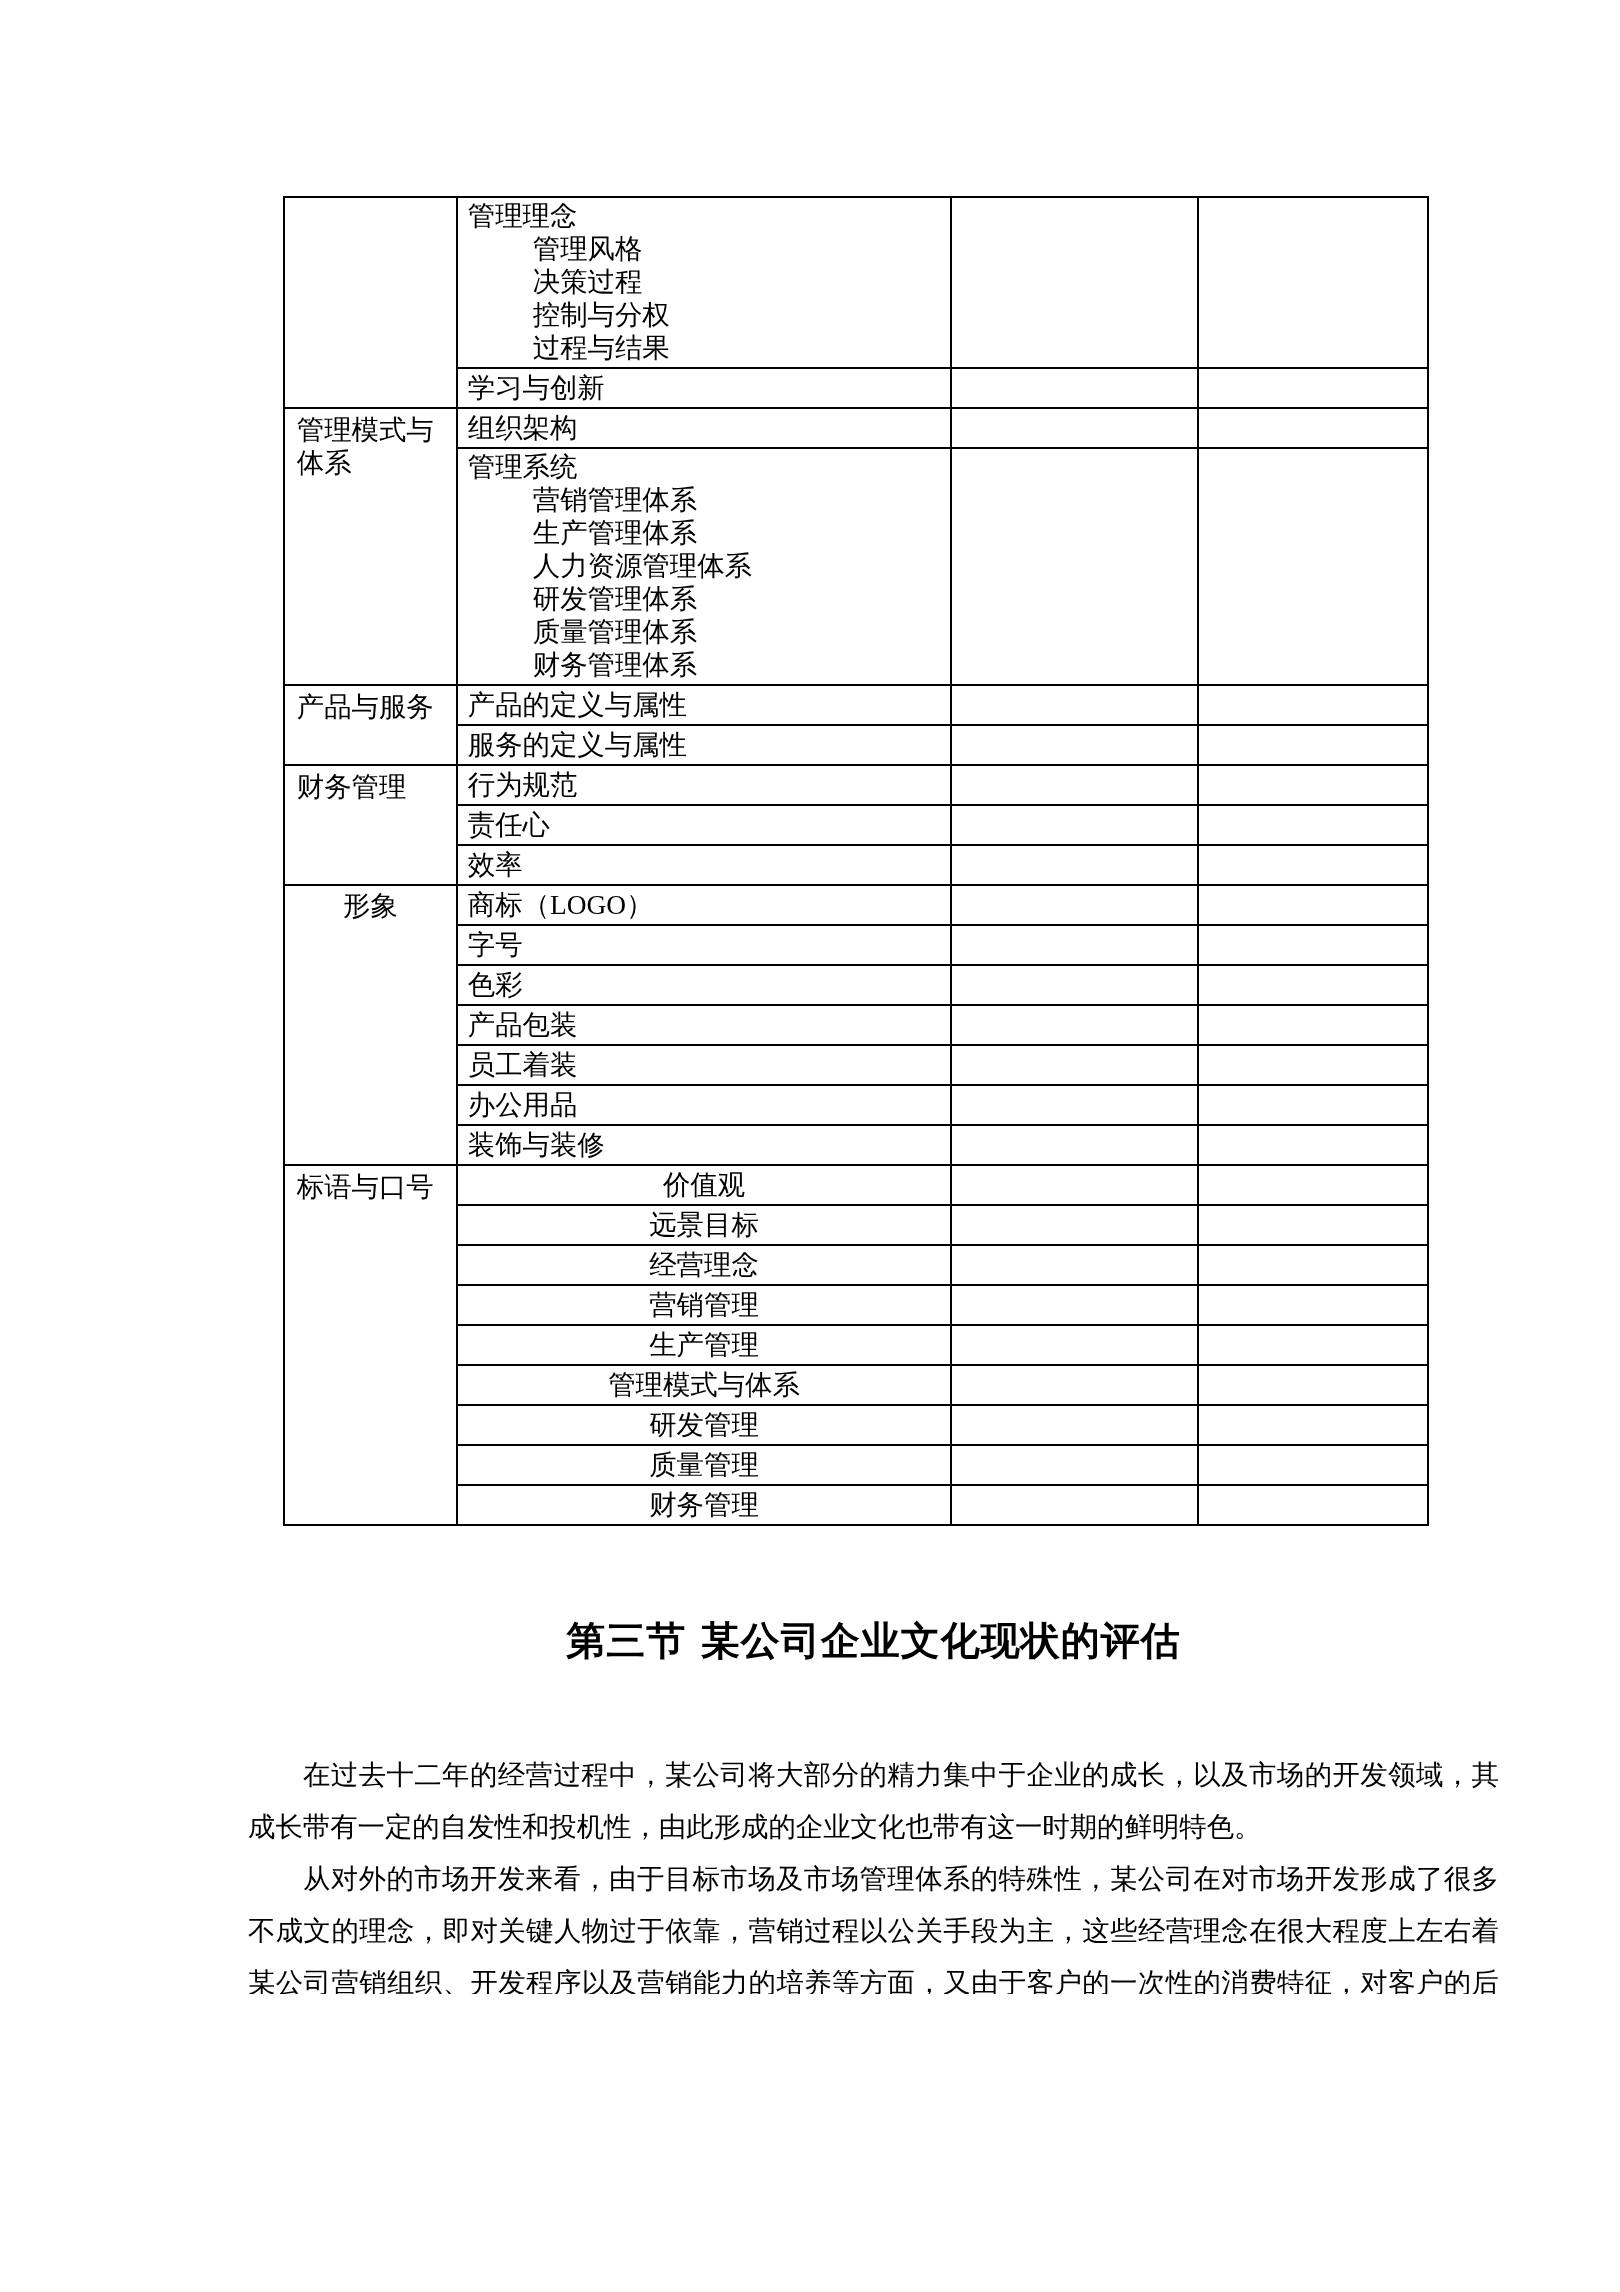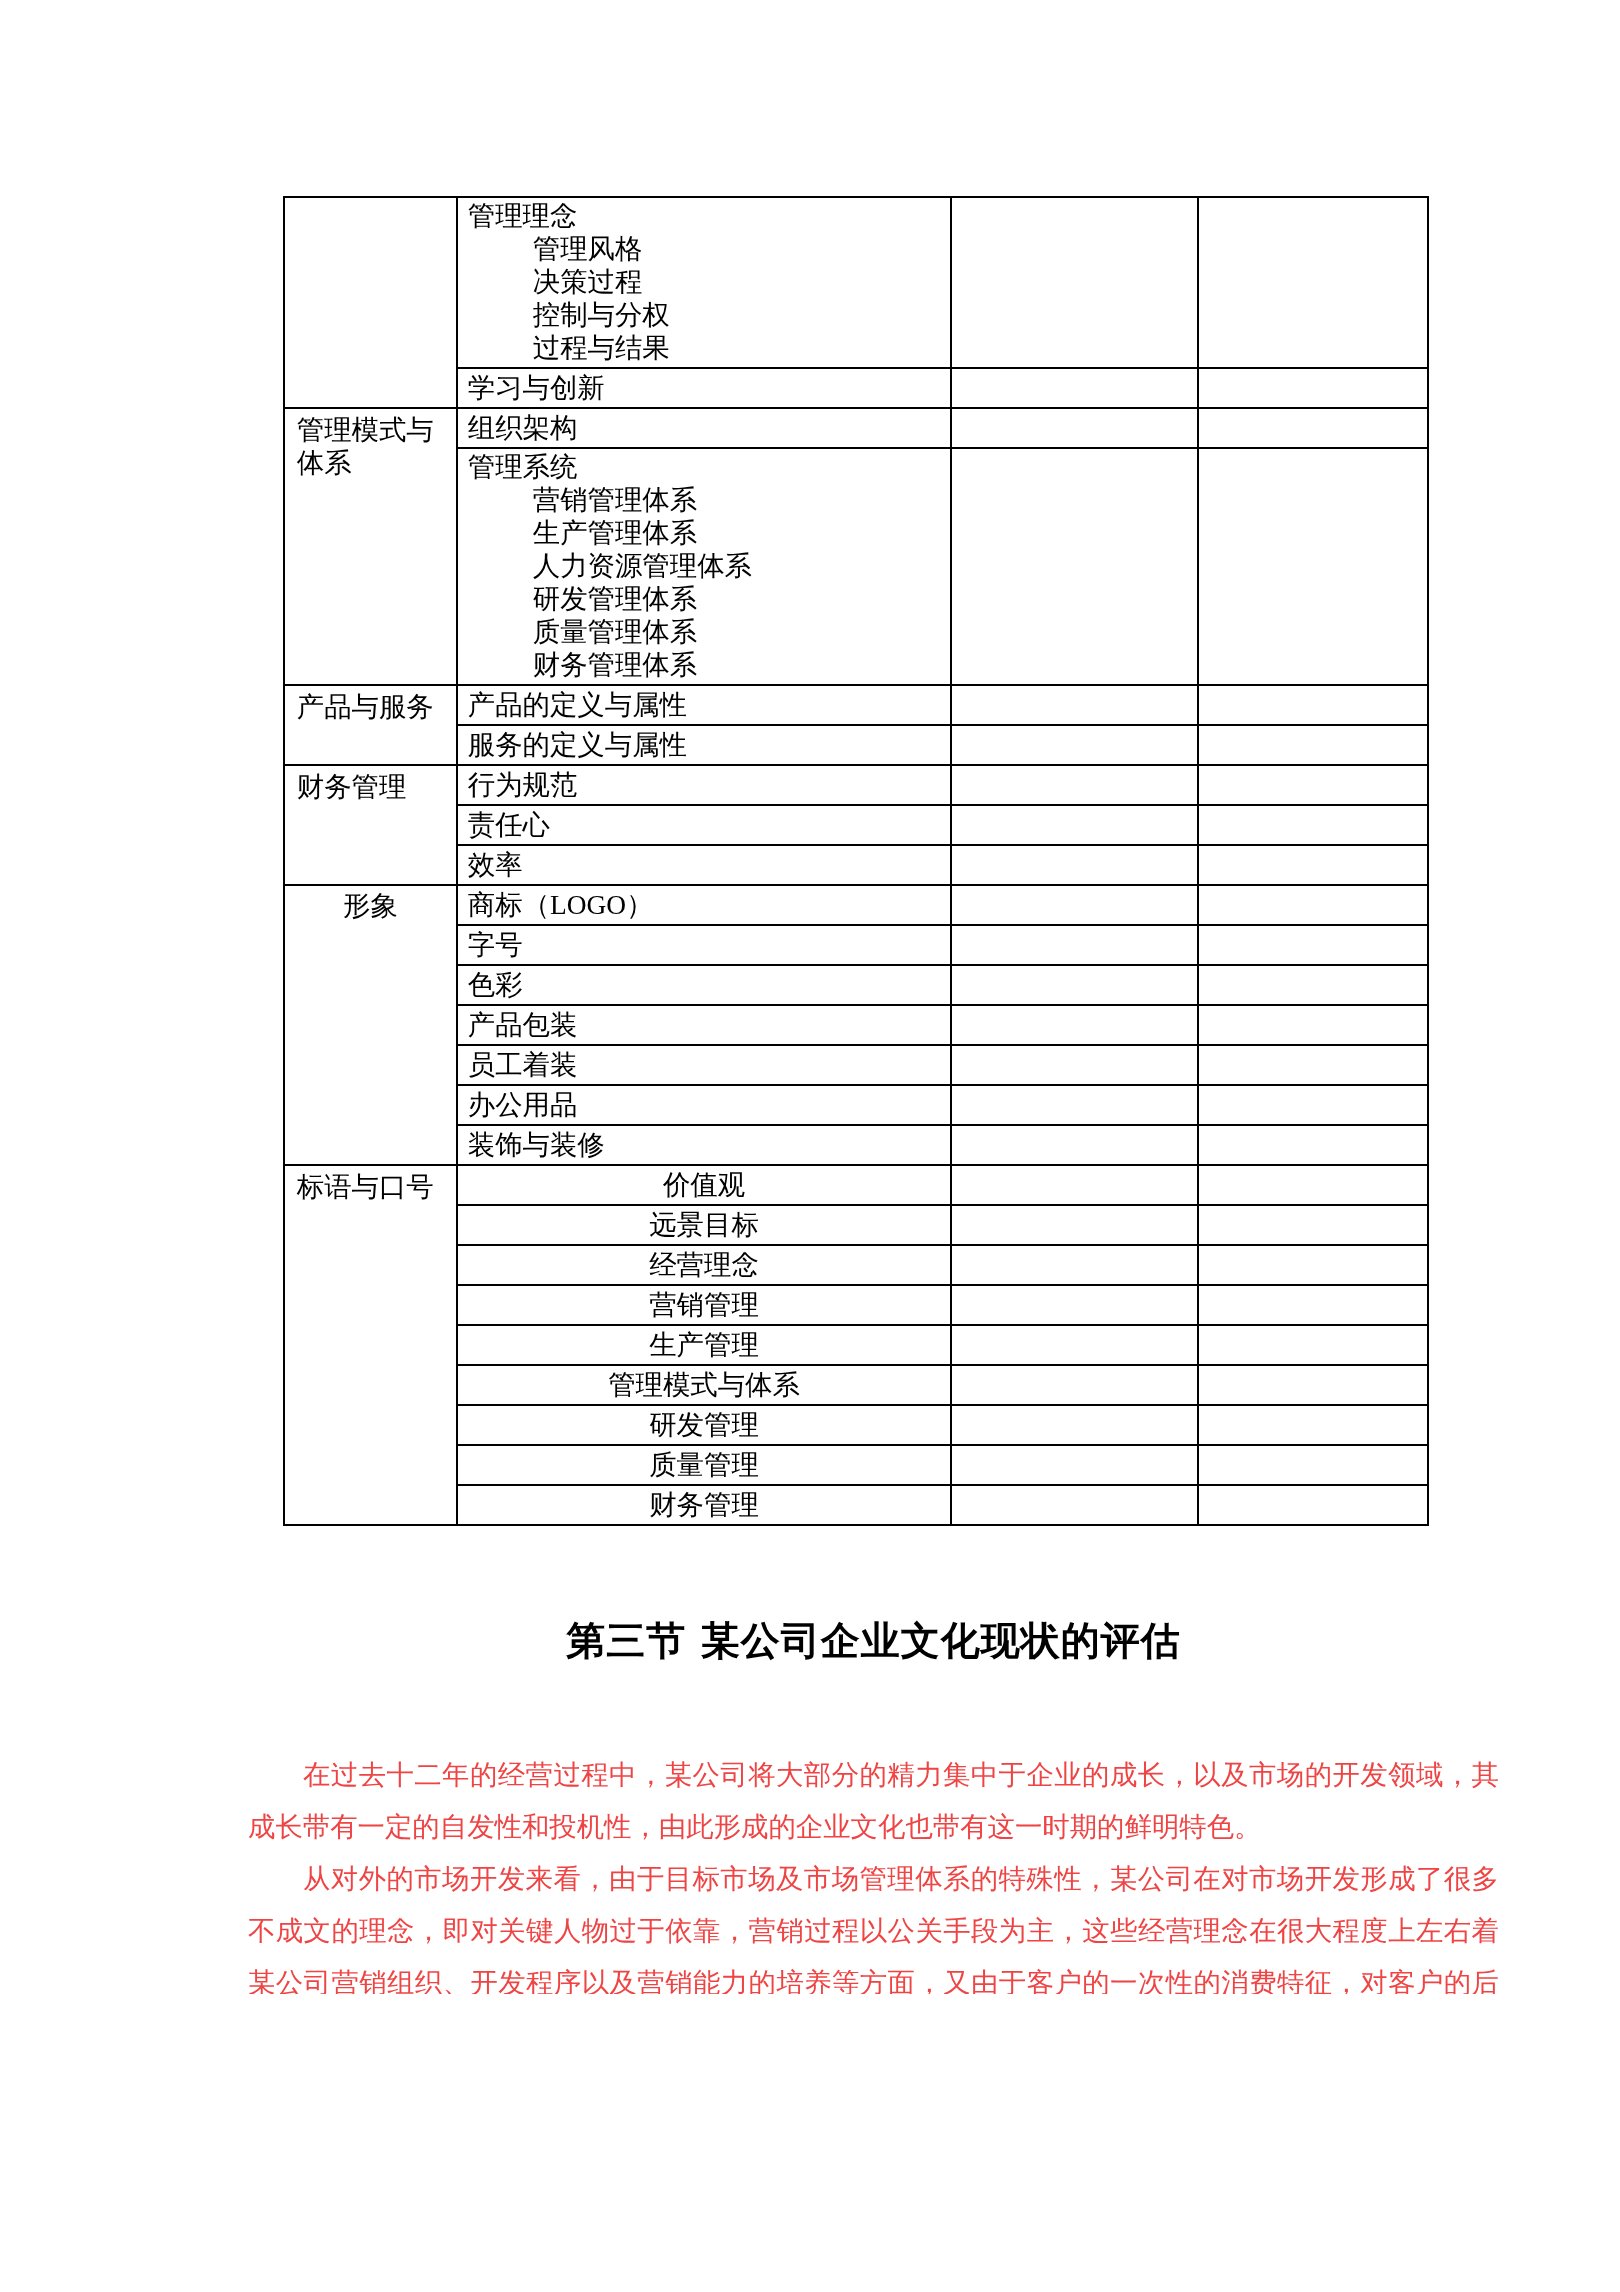--- a/index.html
+++ b/index.html
@@ -51,21 +51,21 @@
     font-size:39px; line-height:47px;
     color:#000;
     letter-spacing:1px;
   }
 
   
   .body-text {
     position:absolute; left:248px; top:1749px; width:1251px;
     font-size:27.4px; line-height:52px;
     text-align:justify;
-    color:#ef4444;
+    color:#000000;
   }
   .body-text p { text-indent:55px; margin:0; }
 
   
   .page-number {
     position:absolute; left:248px; top:2101px; width:1251px;
     text-align:center;
     font-size:25.5px; line-height:51px;
     color:#000;
   }

